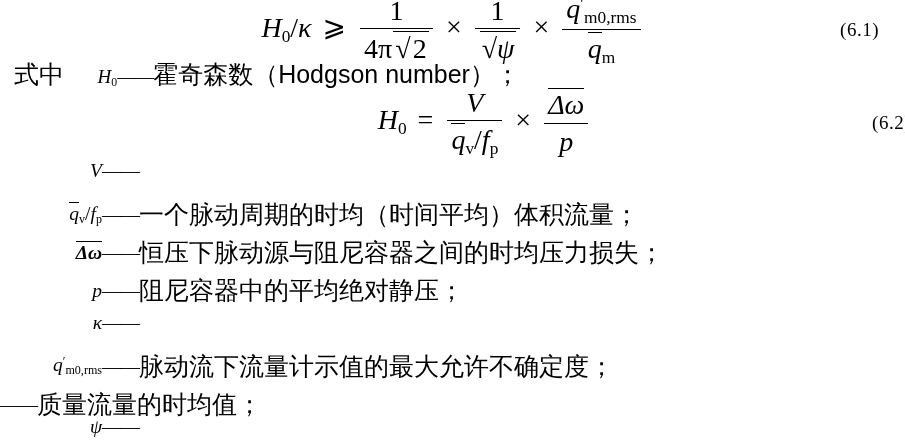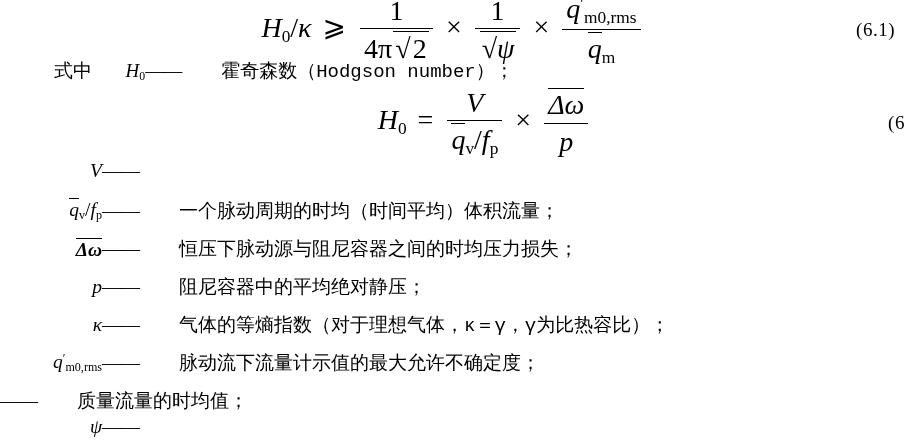--- a/index.html
+++ b/index.html
@@ -84,21 +84,21 @@
     display: flex;
     align-items: center;
   }
   .eq-body {
     flex: 1;
     text-align: center;
     font-size: 28px;
   }
   .eq-num {
     position: absolute;
-    right: 10px;
+    right: 26px;
     font-size: 19px;
     letter-spacing: 0.5px;
   }
 
   #eq1 { top: 4px; height: 52px; }
   #eq2 { top: 96px; height: 54px; margin-left: 32px; }
 
   
   .def-line {
     position: absolute;
@@ -113,23 +113,22 @@
   }
   .lead {
     display: inline-block;
     text-align: right;
     padding-right: 0px;
   }
   .dash {
     letter-spacing: -1px;
   }
   .cjk {
-    font-family: Liberation Mono, monospace;
-    font-size: 19px;
-    margin-left: 40px;
+    font-family: Liberation Sans, sans-serif;
+    font-size: 25px;
   }
   .shiz {
     position: absolute;
     left: 14px;
     top: 58px;
     font-size: 19px;
   }
 </style>
 </head>
 <body>
@@ -219,21 +218,20 @@
       <span class="cjk">阻尼容器中的平均绝对静压；</span>
     </div>
   </div>
 
   <div class="def-line" style="top:312px;">
     <div class="def-inner">
       <span class="lead math" style="width:102px;">
         <span class="it">κ</span>
       </span>
       <span class="dash">——</span>
-      <span class="cjk">气体的等熵指数（对于理想气体，κ＝γ，γ为比热容比）；</span>
     </div>
   </div>
 
   <div class="def-line" style="top:350px;">
     <div class="def-inner">
       <span class="lead math" style="width:102px;">
         <span class="it">q</span><sup>′</sup><sub>m0,rms</sub>
       </span>
       <span class="dash">——</span>
       <span class="cjk">脉动流下流量计示值的最大允许不确定度；</span>

